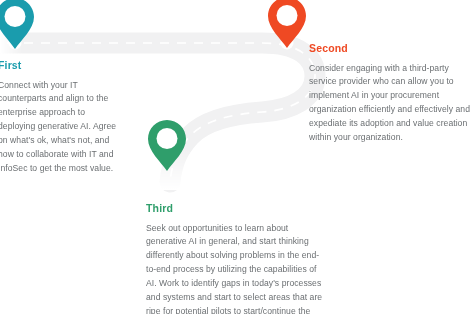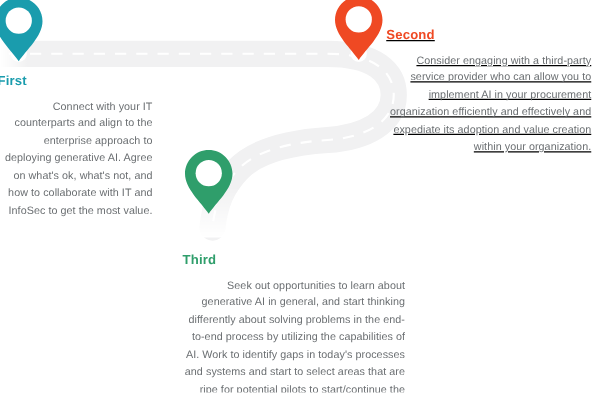--- a/index.html
+++ b/index.html
@@ -44,37 +44,35 @@
     margin: 0 0 7px 0;
     line-height: 1.1;
   }
 
   .step-body {
     font-size: 8.6px;
     line-height: 1.62;
     color: #6b6f72;
     margin: 0;
     letter-spacing: 0.05px;
-    text-align: right;
   }
 
   
   #step-one {
     left: -2px;
     top: 60px;
     width: 124px;
   }
   #step-one .step-heading { color: #1a9cad; }
 
   
   #step-two {
     left: 309px;
-    top: 23px;
+    top: 43px;
     width: 164px;
-    text-decoration: underline;
   }
   #step-two .step-heading { color: #ef4923; }
 
   
   #step-three {
     left: 146px;
     top: 184px;
     width: 178px;
   }
   #step-three .step-heading { color: #2f9e6b; margin-top: 19px; }

